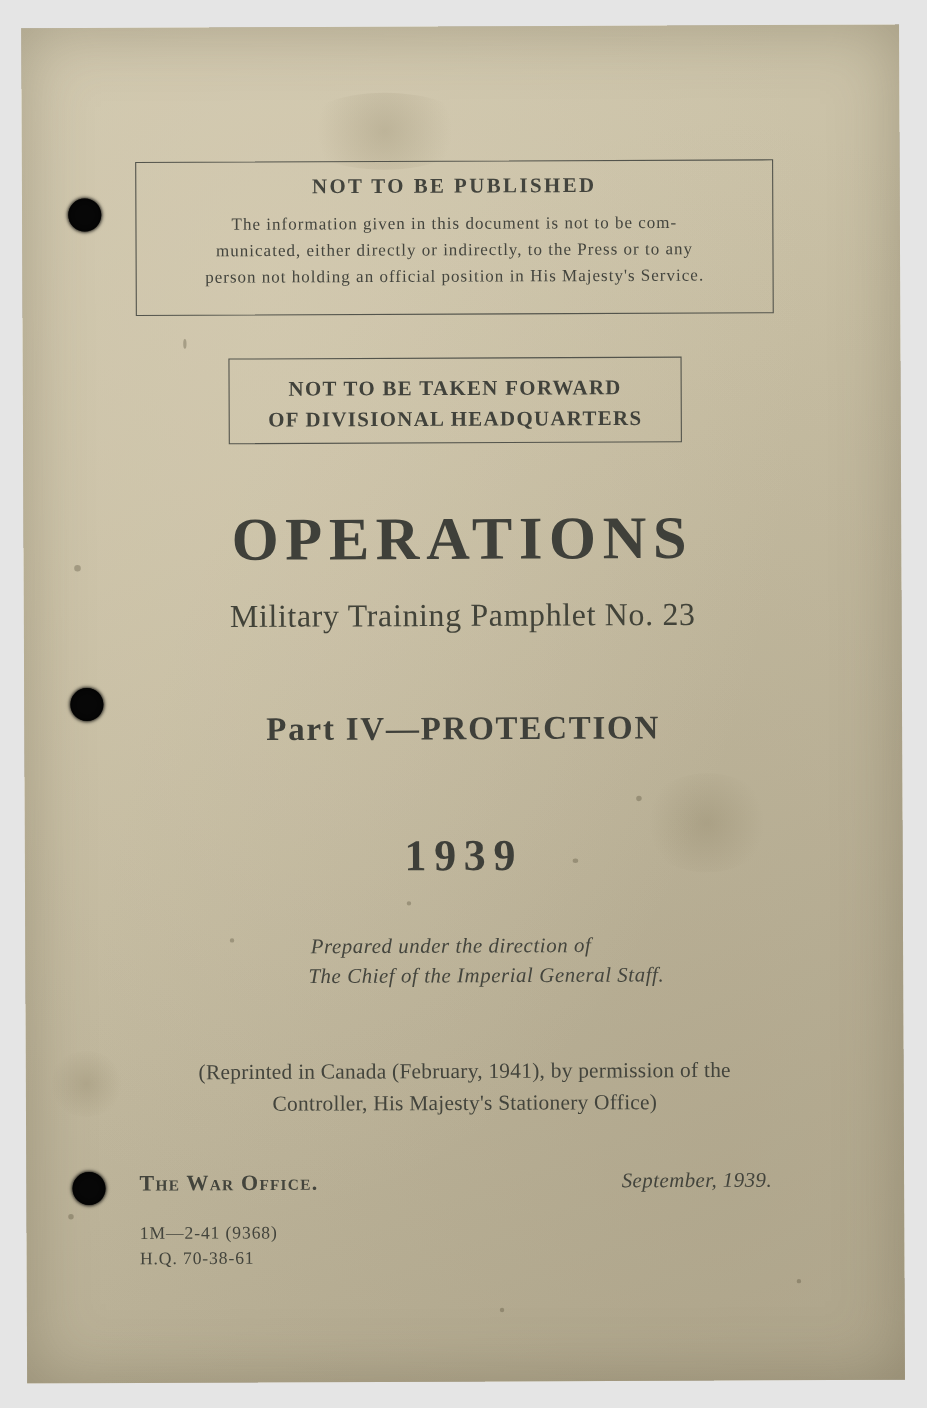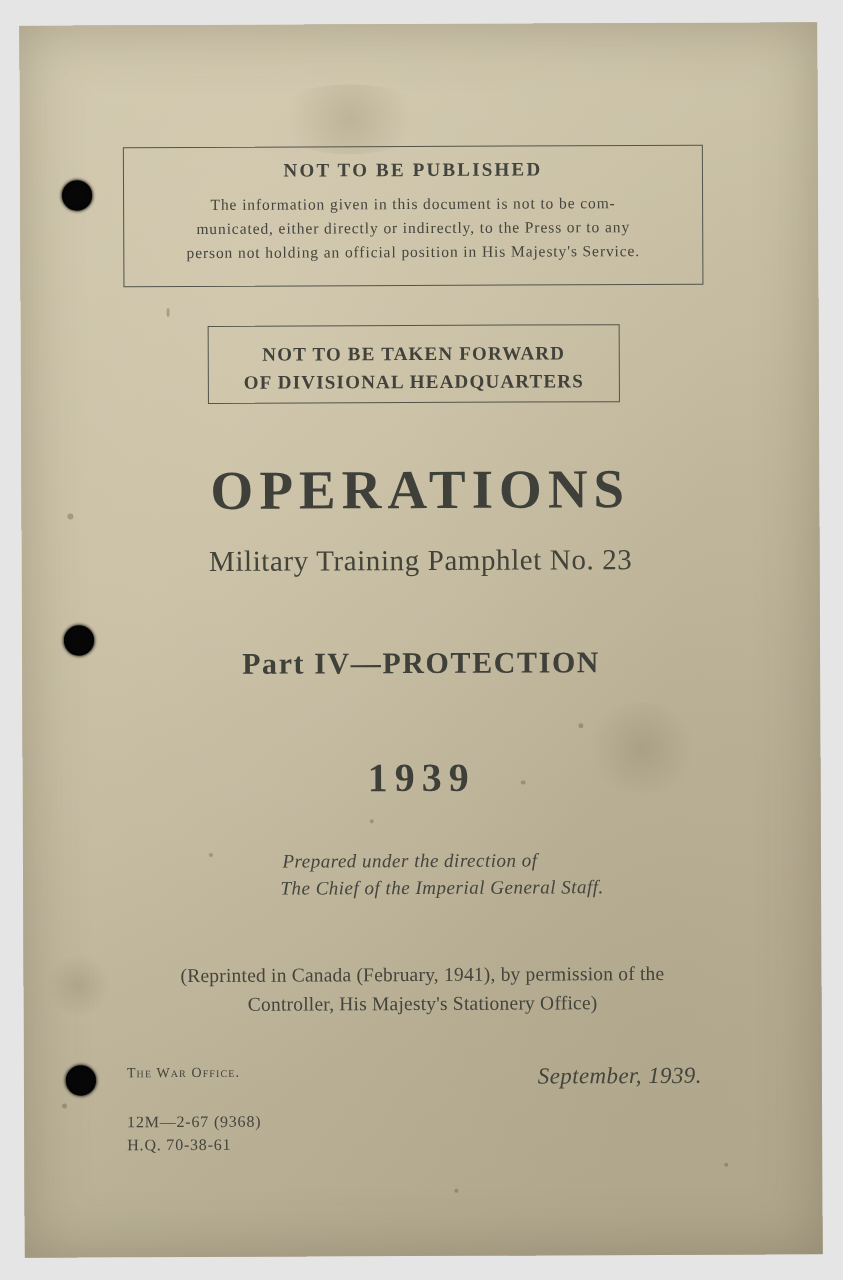--- a/index.html
+++ b/index.html
@@ -211,31 +211,32 @@
     font-size: 19.5px;
     letter-spacing: 0.2px;
     line-height: 1.5;
   }
 
   
   #war-office {
     position: absolute;
     left: 103px;
     top: 1040px;
-    font-size: 14px;
+    font-size: 20px;
     letter-spacing: 1.1px;
     color: #43443c;
     font-variant: small-caps;
     font-family: "Liberation Serif", serif;
+    font-weight: bold;
   }
   #date-line {
     position: absolute;
     right: 120px;
     top: 1040px;
-    font-size: 23px;
+    font-size: 19px;
     font-style: italic;
     letter-spacing: 0.4px;
     color: #43443c;
     font-family: "Liberation Serif", serif;
   }
   #print-codes {
     position: absolute;
     left: 103px;
     top: 1085px;
     color: #43443c;
@@ -293,21 +294,21 @@
       </div>
 
       <div id="reprint">
         <span id="reprint-1">(Reprinted in Canada (February, 1941), by permission of the</span>
         <span id="reprint-2">Controller, His Majesty's Stationery Office)</span>
       </div>
 
       <div id="war-office">The War Office.</div>
       <div id="date-line">September, 1939.</div>
       <div id="print-codes">
-        <span id="code-1">12M—2-67 (9368)</span>
+        <span id="code-1">1M—2-41 (9368)</span>
         <span id="code-2">H.Q. 70-38-61</span>
       </div>
 
     </div>
 
     <div class="hole h1"></div>
     <div class="hole h2"></div>
     <div class="hole h3"></div>
 
   </div>

